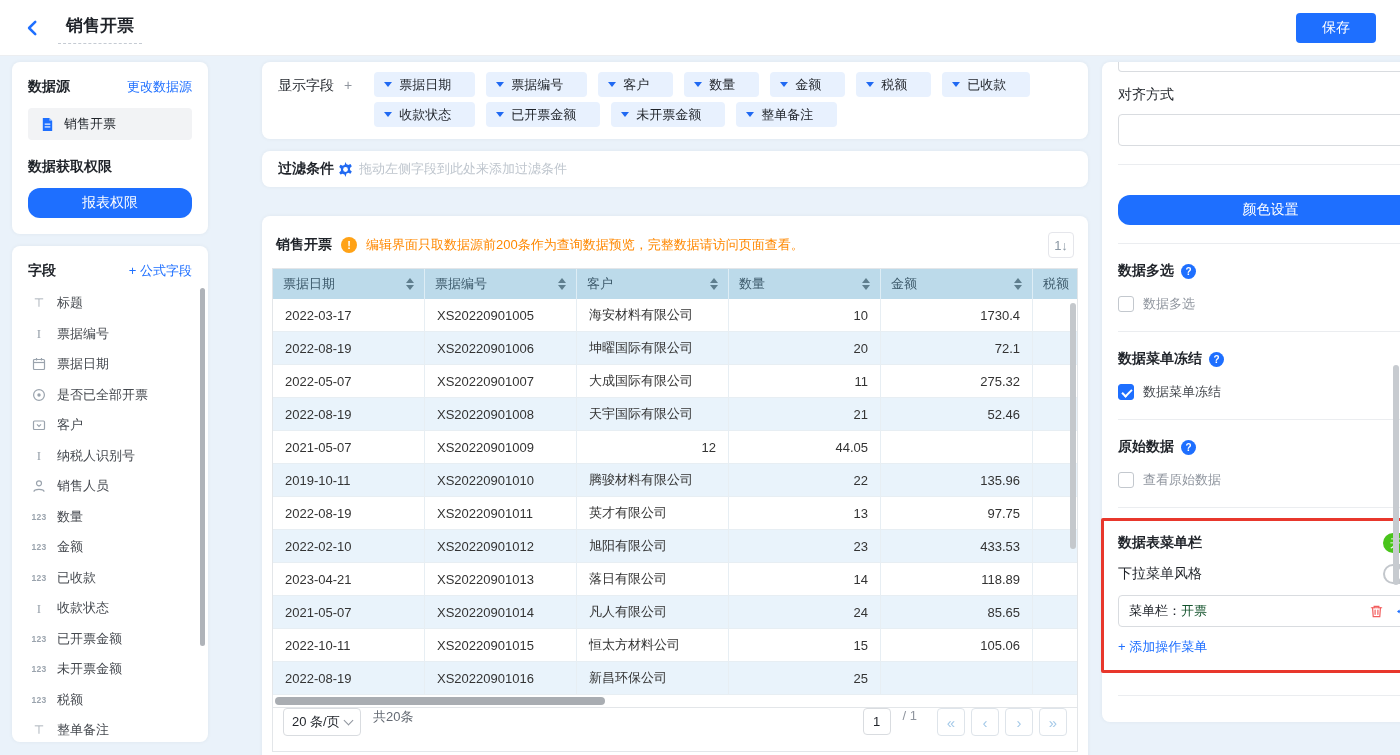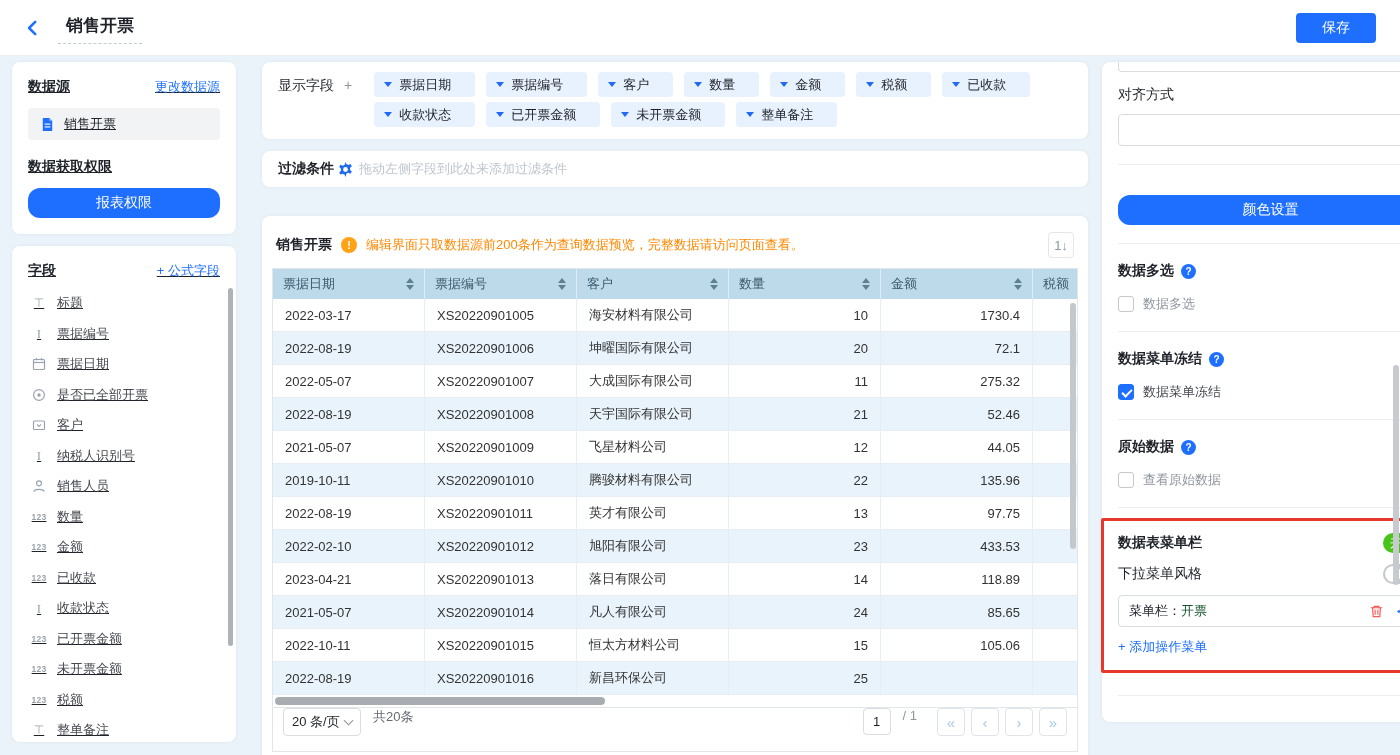--- a/index.html
+++ b/index.html
@@ -21,21 +21,21 @@
 
   
   .card { background:#fff; border-radius:8px; box-shadow:0 0 4px rgba(31,35,41,.05); }
   .card-head { display:flex; justify-content:space-between; align-items:center; }
   .card-title { font-weight:700; font-size:14px; color:#1F2329; }
   .blue-link { color:#1E6FFF; font-size:13px; cursor:pointer; text-decoration:none; }
   .primary-btn { width:100%; height:30px; background:#1E6FFF; color:#fff; border:none;
     border-radius:12px; font-size:14px; cursor:pointer; font-family:inherit; }
 
   
-  .left-col { position:absolute; left:12px; top:62px; width:224px;text-decoration:underline; }
+  .left-col { position:absolute; left:12px; top:62px; width:196px; }
   .ds-card { padding:16px; margin-bottom:12px; }
   .ds-item { margin-top:12px; background:#F2F3F5; border-radius:4px; height:32px;
     display:flex; align-items:center; gap:8px; padding:0 10px; font-size:13px; cursor:pointer; }
   .perm-title { font-weight:700; font-size:14px; margin-top:18px; }
   .ds-card .primary-btn { margin-top:12px; }
   .fields-card { padding:16px; position:relative; height:496px; overflow:hidden; }
   #field-list { list-style:none; margin:8px 0 0; padding:0; }
   #field-list li { height:30.5px; display:flex; align-items:center; gap:9px; font-size:13px;
     color:#45494F; padding-left:2px; cursor:grab; }
   .f-icon { width:18px; min-width:18px; height:16px; color:#9AA3AD; display:inline-flex;
@@ -447,21 +447,20 @@
             <div class="td ">2022-08-19</div>
             <div class="td ">XS20220901008</div>
             <div class="td ">天宇国际有限公司</div>
             <div class="td num">21</div>
             <div class="td num">52.46</div>
             <div class="td "></div>
           </div>
           <div class="tr">
             <div class="td ">2021-05-07</div>
             <div class="td ">XS20220901009</div>
-            <div class="td ">飞星材料公司</div>
             <div class="td num">12</div>
             <div class="td num">44.05</div>
             <div class="td "></div>
           </div>
           <div class="tr">
             <div class="td ">2019-10-11</div>
             <div class="td ">XS20220901010</div>
             <div class="td ">腾骏材料有限公司</div>
             <div class="td num">22</div>
             <div class="td num">135.96</div>

